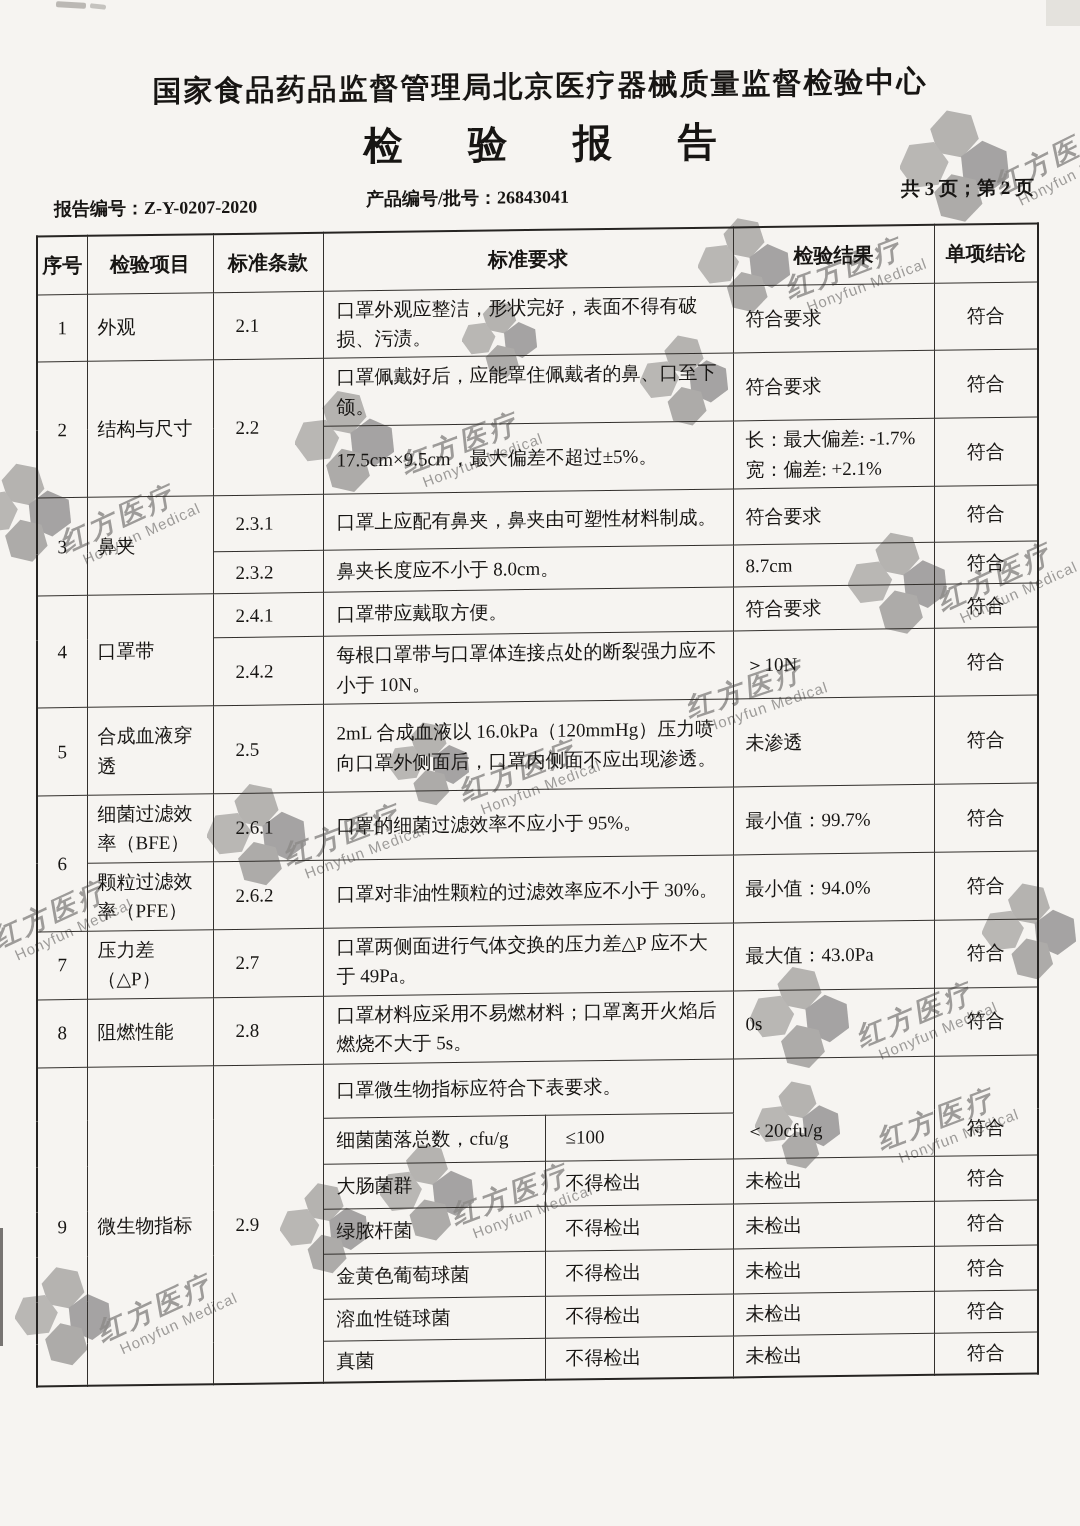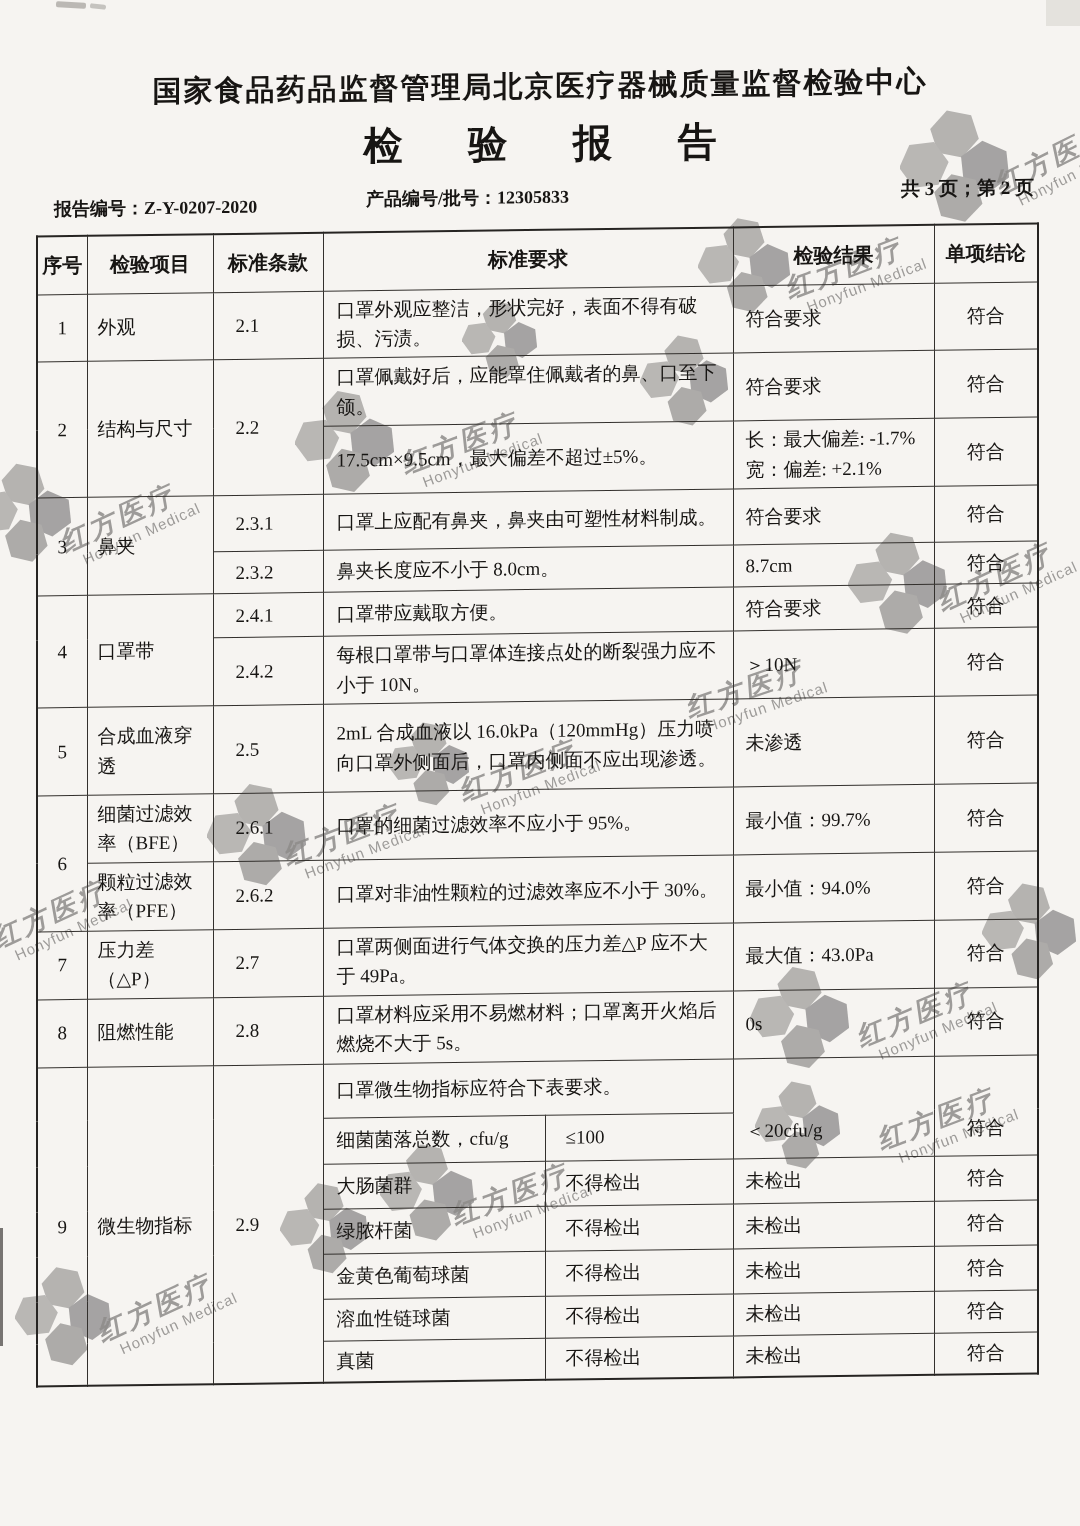--- a/index.html
+++ b/index.html
@@ -184,21 +184,21 @@
         <div class="wm-en">Honyfun Medical</div>
       </div>
     </div>
 
   <div class="ink">
     <div class="org-title">国家食品药品监督管理局北京医疗器械质量监督检验中心</div>
     <div class="doc-title">检 验 报 告</div>
 
     <div class="meta">
       <div class="report-no"><span>报告编号：</span><span>Z-Y-0207-2020</span></div>
-      <div class="product-no"><span>产品编号/批号：</span><span>12305833</span></div>
+      <div class="product-no"><span>产品编号/批号：</span><span>26843041</span></div>
       <div class="page-info">共 3 页；第 2 页</div>
     </div>
 
     <table class="report">
       <colgroup>
         <col style="width:50px">
           <col style="width:126px">
           <col style="width:110px">
         <col style="width:222px">
           <col style="width:188px">

